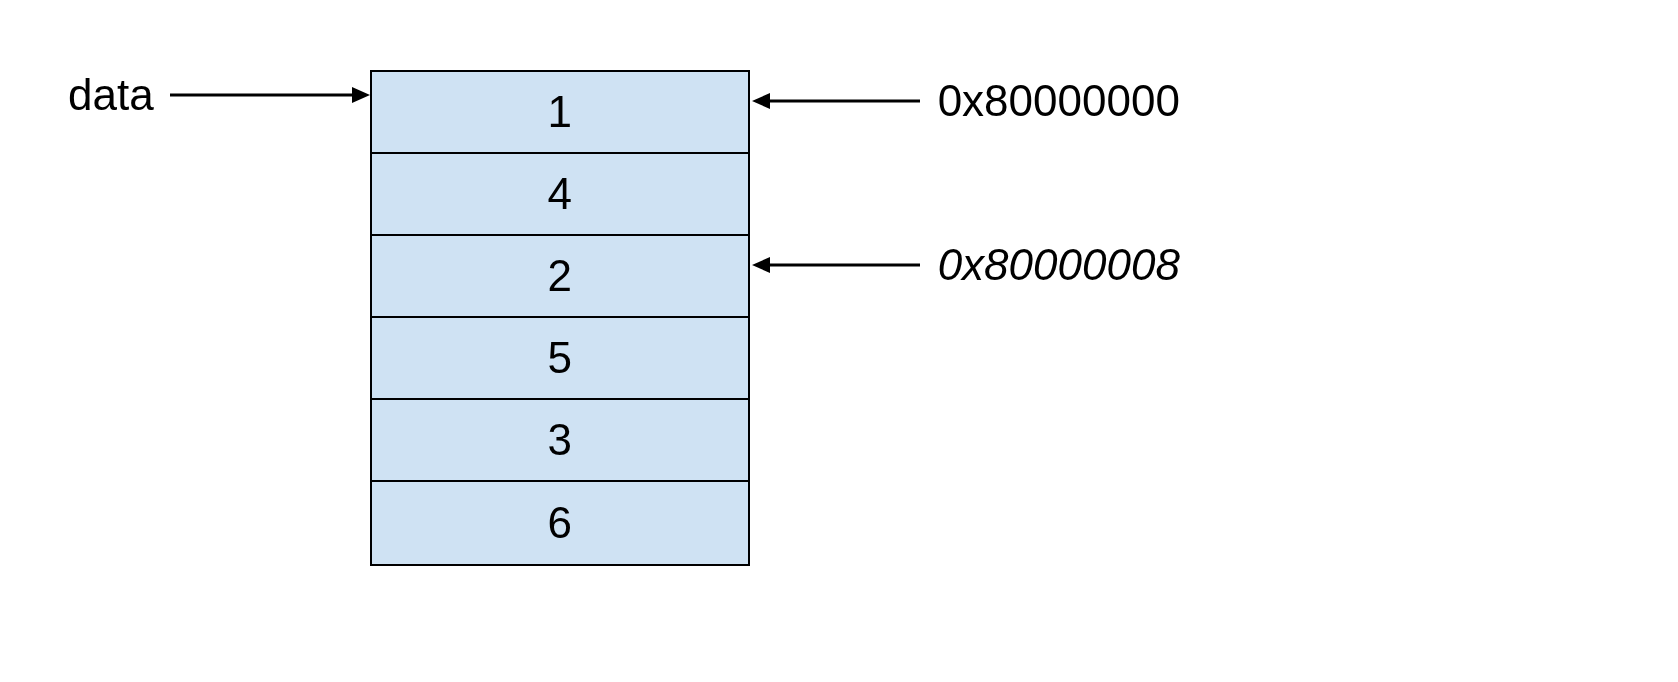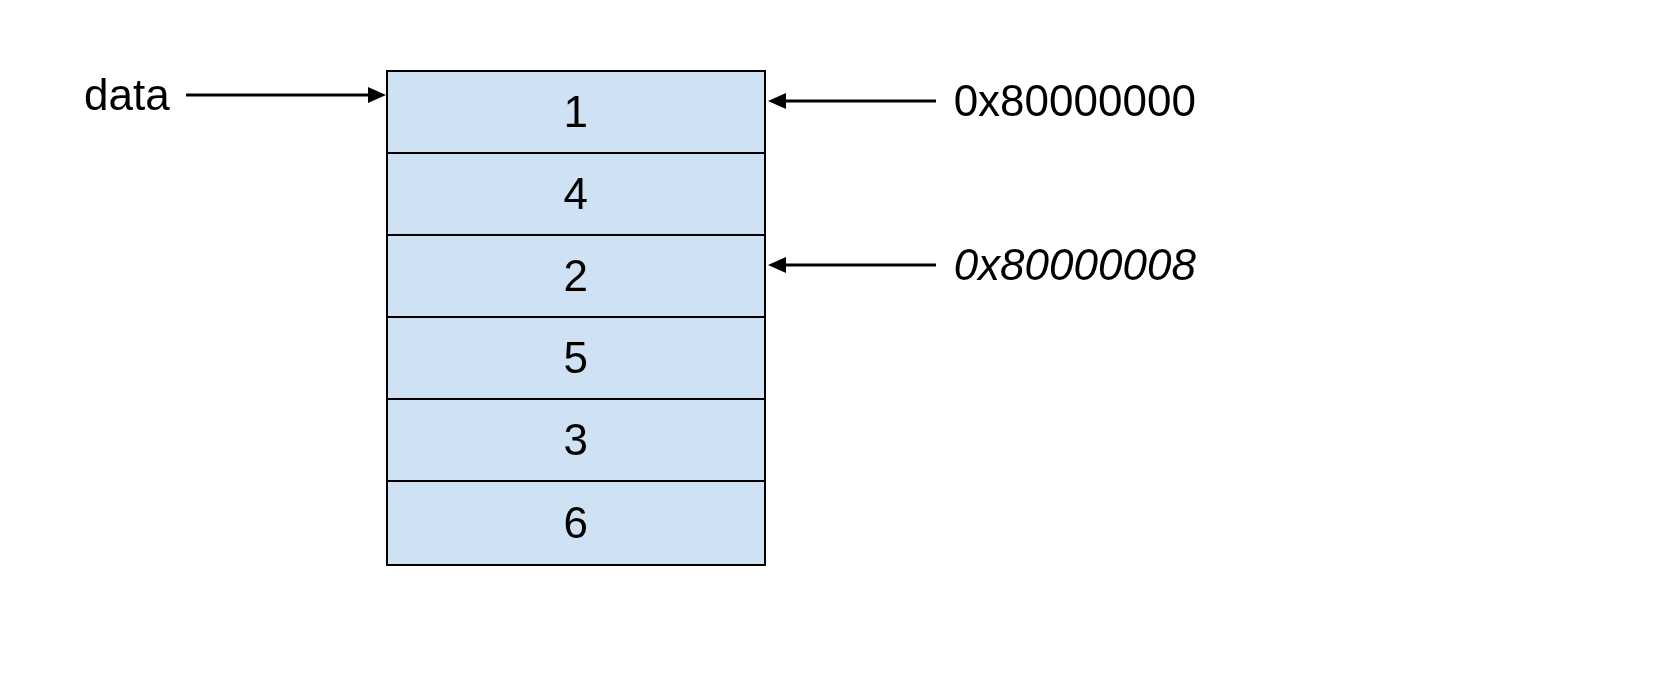--- a/index.html
+++ b/index.html
@@ -6,21 +6,21 @@
     body {
       font-family: Arial, Helvetica, sans-serif;
       background: #fff;
       width: 1678px;
       height: 682px;
       position: relative;
     }
     .container {
       position: absolute;
       top: 40px;
-      left: 84px;
+      left: 68px;
       display: flex;
       align-items: flex-start;
     }
     .left-label-block {
       display: flex;
       align-items: center;
       margin-top: 30px;
     }
     .left-label {
       font-size: 44px;

